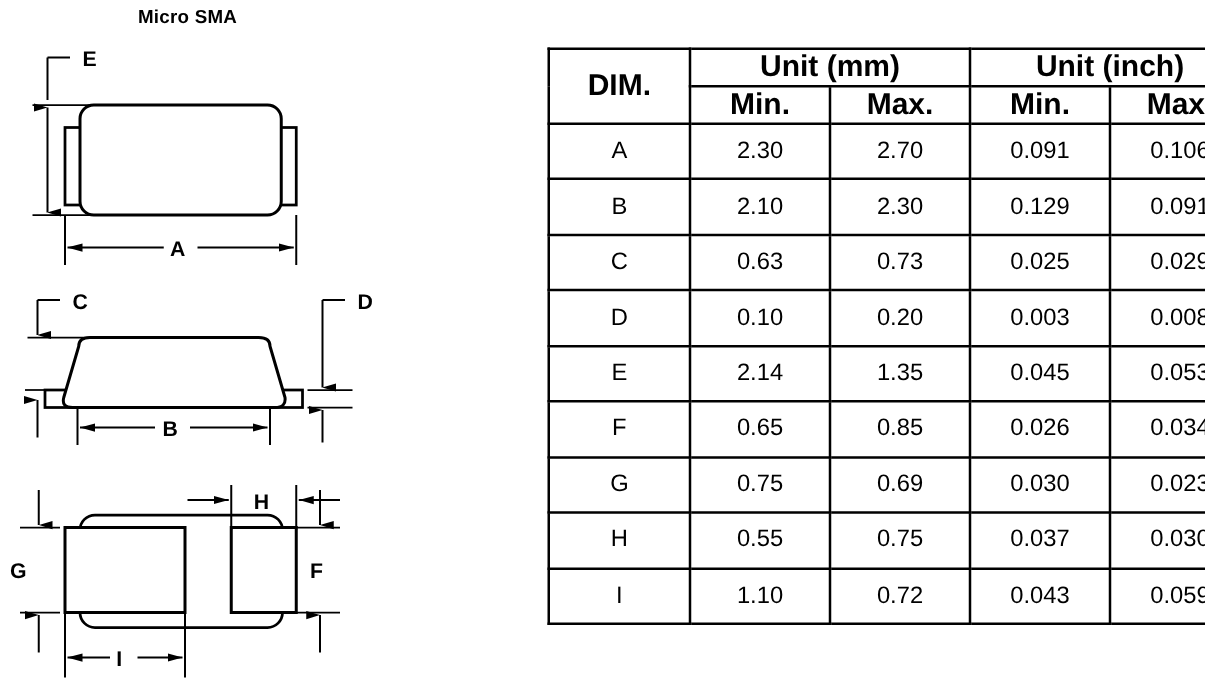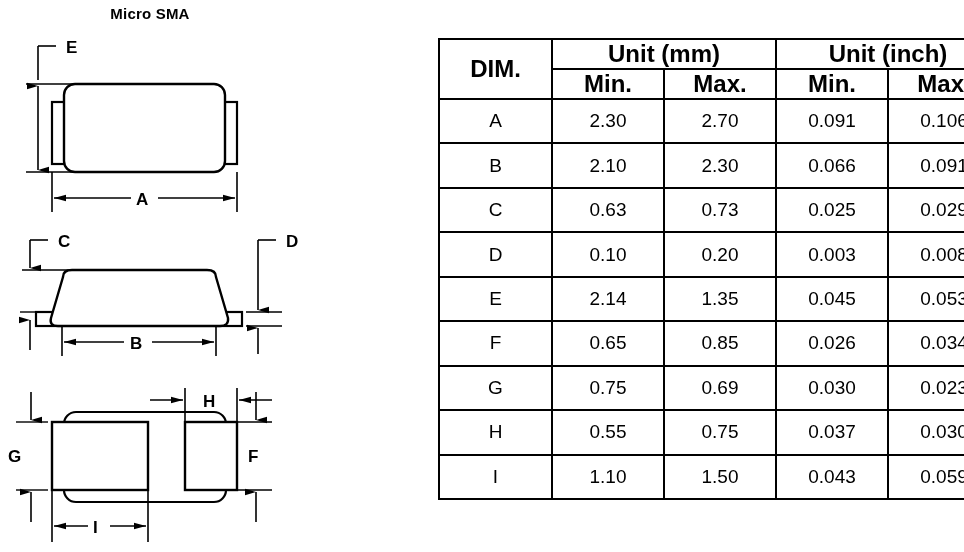--- a/index.html
+++ b/index.html
@@ -254,21 +254,21 @@
           <td class="dim-key">A</td>
           <td>2.30</td>
           <td>2.70</td>
           <td>0.091</td>
           <td>0.106</td>
         </tr>
         <tr>
           <td class="dim-key">B</td>
           <td>2.10</td>
           <td>2.30</td>
-          <td>0.066</td>
+          <td>0.129</td>
           <td>0.091</td>
         </tr>
         <tr>
           <td class="dim-key">C</td>
           <td>0.63</td>
           <td>0.73</td>
           <td>0.025</td>
           <td>0.029</td>
         </tr>
         <tr>
@@ -302,21 +302,21 @@
         <tr>
           <td class="dim-key">H</td>
           <td>0.55</td>
           <td>0.75</td>
           <td>0.037</td>
           <td>0.030</td>
         </tr>
         <tr>
           <td class="dim-key">I</td>
           <td>1.10</td>
-          <td>1.50</td>
+          <td>0.72</td>
           <td>0.043</td>
           <td>0.059</td>
         </tr>
       </tbody>
     </table>
   </div>
 
 </div>
 
 </body></html>

